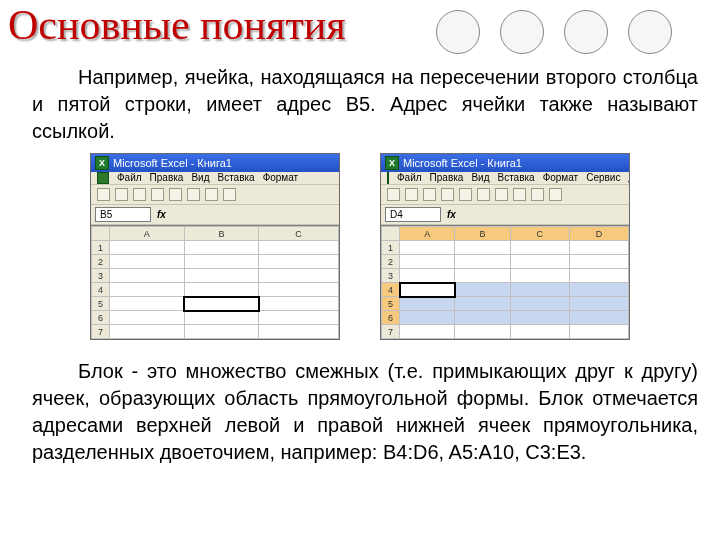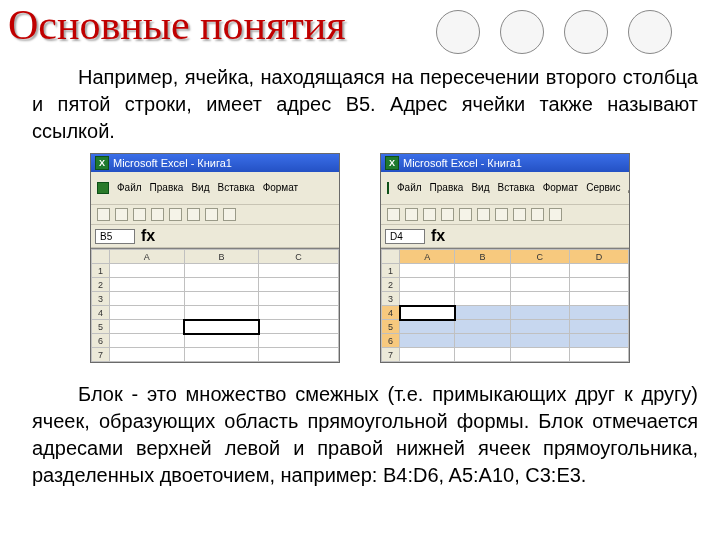--- a/index.html
+++ b/index.html
@@ -69,21 +69,21 @@
     border: 1px solid #0d5018;
     display: inline-flex;
     align-items: center;
     justify-content: center;
     color: #fff;
     font-size: 9px;
     font-weight: bold;
   }
   .menubar {
     background: #ece9d8;
-    padding: 10px 6px;
+    padding: 0 6px;
     color: #000;
     font-size: 10px;
     display: flex;
     gap: 8px;
     white-space: nowrap;
     overflow: hidden;
     border-bottom: 1px solid #c8c4b4;
   }
   .menubar .doc-icon {
     width: 12px; height: 12px;
@@ -106,27 +106,28 @@
     display: flex;
     align-items: center;
     background: #ece9d8;
     border-bottom: 1px solid #c8c4b4;
     padding: 2px 4px;
     gap: 6px;
   }
   .namebox {
     background: #fff;
     border: 1px solid #7a7a7a;
-    width: 40px;
+    width: 56px;
     padding: 1px 4px;
     font-size: 10px;
   }
   .fx {
+    font-style: italic;
     font-weight: bold;
-    font-size: 16px;
+    font-size: 10px;
   }
   .grid {
     background: #fff;
     border-top: 1px solid #808080;
   }
   .grid table {
     border-collapse: collapse;
     width: 100%;
   }
   .grid th, .grid td {

